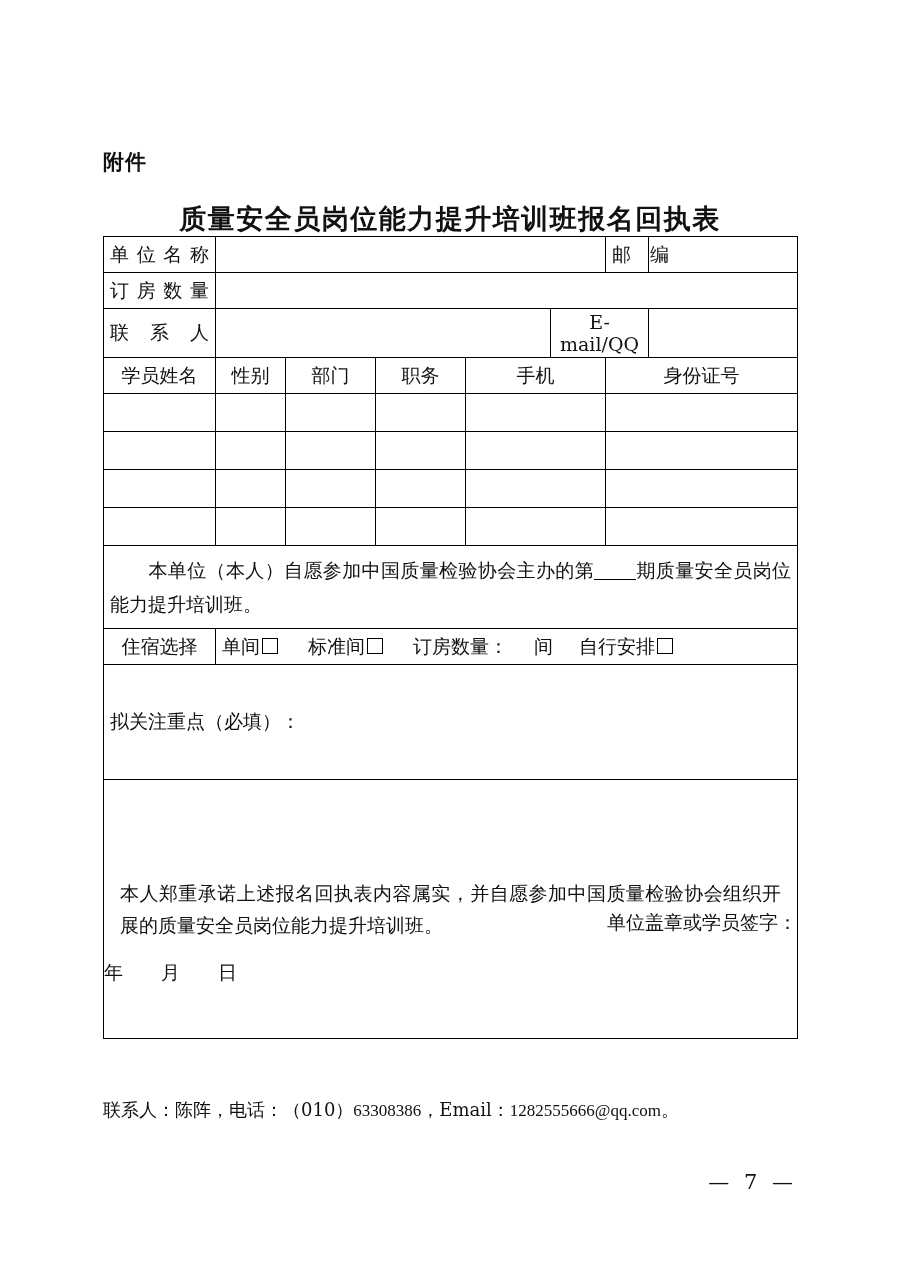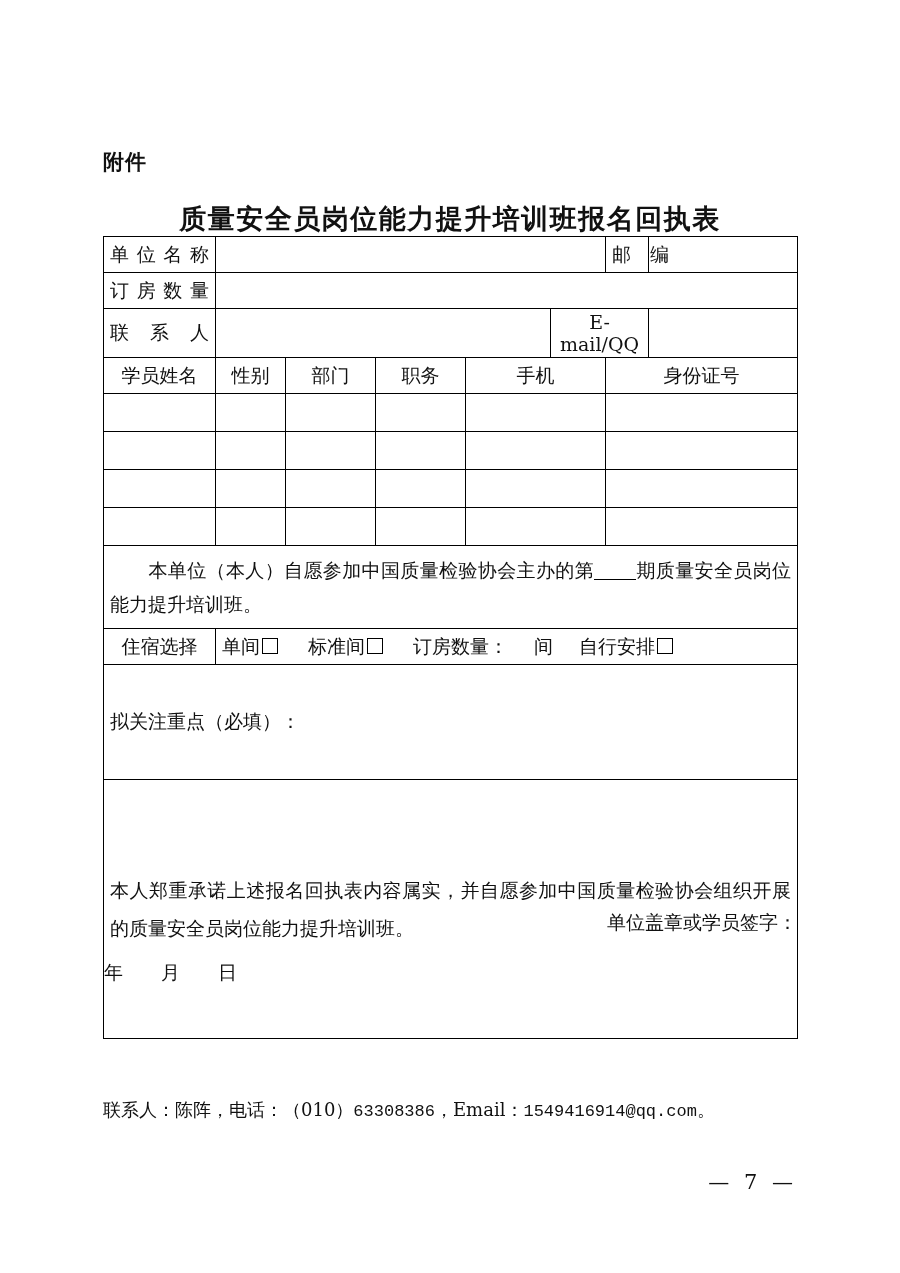--- a/index.html
+++ b/index.html
@@ -111,22 +111,22 @@
     font-size: 19px;
   }
   .commit-cell {
     height: 254px;
     vertical-align: top;
     padding: 10px 10px 0 10px;
     font-size: 19px;
     position: relative;
   }
   .commit-cell p {
-    margin: 0;
-    line-height: 38px;
+    margin: 10px;
+    line-height: 32px;
     text-align: justify;
   }
   .sign-line {
     position: absolute;
     left: 0;
     right: 0;
     top: 130px;
     text-align: right;
     font-size: 19px;
   }
@@ -141,21 +141,21 @@
   .date-line span.g { display: inline-block; width: 38px; }
   .footer-contact {
     position: absolute;
     left: 103px;
     top: 1098px;
     font-size: 18px;
     font-family: "DejaVu Serif", "Liberation Serif", serif;
     white-space: nowrap;
   }
   .footer-contact .num {
-    font-family: Liberation Mono, monospace;
+    font-family: Liberation Serif, serif;
     font-size: 17px;
   }
   .page-number {
     position: absolute;
     left: 0;
     top: 1170px;
     width: 797px;
     text-align: right;
     font-size: 21px;
     font-family: "DejaVu Serif", "Liberation Serif", serif;
@@ -265,17 +265,17 @@
     <tr>
       <td colspan="8" class="commit-cell">
         <p><span class="indent"></span><span>本人郑重承诺上述报名回执表内容属实，并自愿参加中国质量检验协会组织开展的质量安全员岗位能力提升培训班。</span></p>
         <div class="sign-line">单位盖章或学员签字：</div>
         <div class="date-line"><span>年</span><span class="g"></span><span>月</span><span class="g"></span><span>日</span></div>
       </td>
     </tr>
   </tbody>
     </table>
 
-  <div class="footer-contact"><span>联系人：陈阵，电话：（010）</span><span class="num">63308386</span><span>，Email：</span><span class="num">1549416914@qq.com</span><span>。</span></div>
+  <div class="footer-contact"><span>联系人：陈阵，电话：（010）</span><span class="num">63308386</span><span>，Email：</span><span class="num">1282555666@qq.com</span><span>。</span></div>
 
   <div class="page-number">— 7 —</div>
 
 </div>
 
 </body></html>

